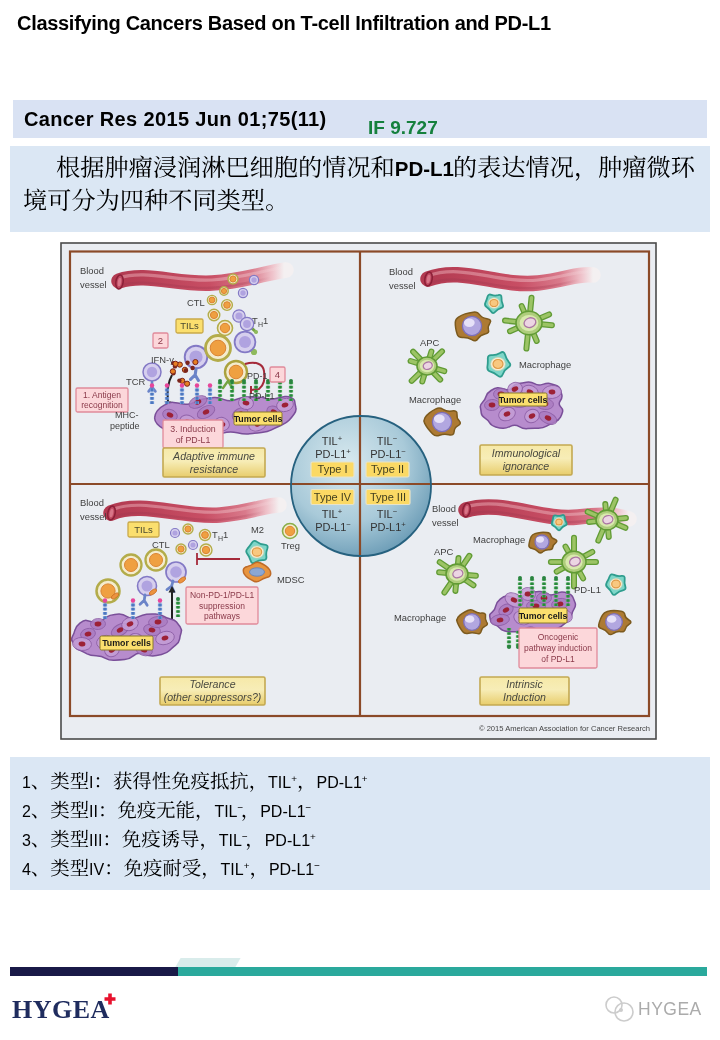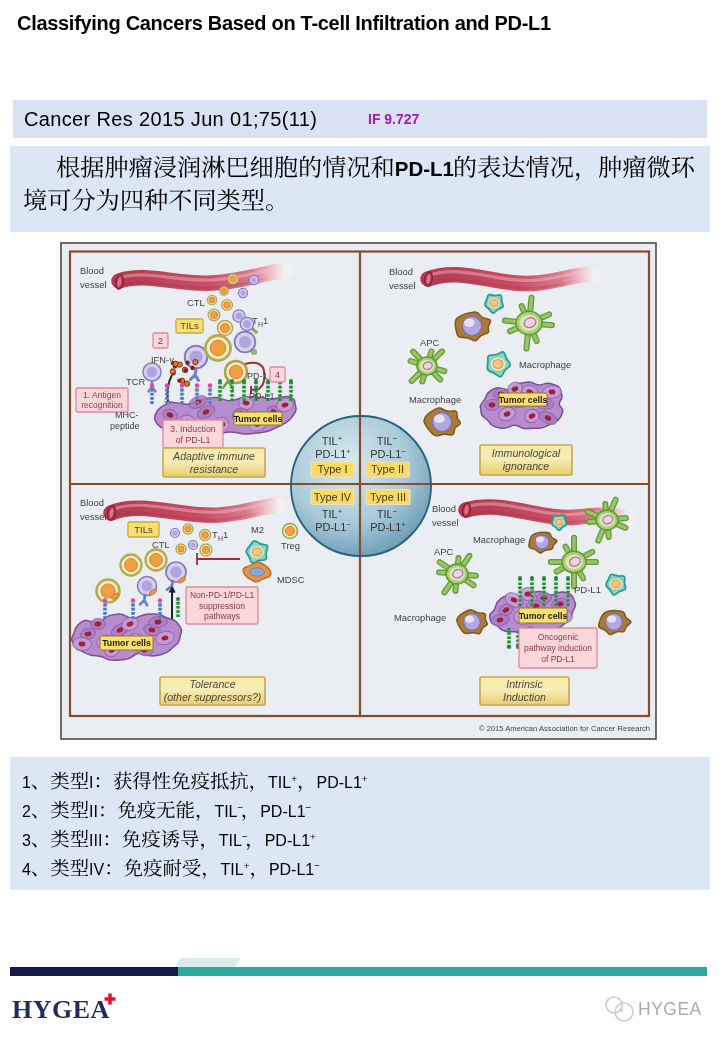--- a/index.html
+++ b/index.html
@@ -1,22 +1,22 @@
 <!DOCTYPE html>
 <html><head><meta charset="utf-8"><title>slide</title>
 <style>
 *{margin:0;padding:0;box-sizing:border-box}
 html,body{width:720px;height:1040px;background:#fff;font-family:"Liberation Sans",sans-serif;overflow:hidden}
 .abs{position:absolute}
 </style></head>
 <body>
 <div class="abs" style="left:17px;top:4px;width:690px;font-size:20px;font-weight:bold;color:#000;line-height:39px;letter-spacing:-0.3px">Classifying Cancers Based on T-cell Infiltration and PD-L1</div>
 <div class="abs" style="left:13px;top:100px;width:694px;height:38px;background:#d9e2f3">
-  <span class="abs" style="left:11px;top:0;font-size:20px;font-weight:normal;letter-spacing:0.35px;line-height:38px;color:#000">Cancer Res 2015 Jun 01;75(11)</span>
-  <span class="abs" style="left:355px;top:0;font-size:14px;font-weight:bold;line-height:38px;color:#a21caf">IF 9.727</span>
+  <span class="abs" style="left:11px;top:0;font-size:20px;font-weight:bold;letter-spacing:0.35px;line-height:38px;color:#000">Cancer Res 2015 Jun 01;75(11)</span>
+  <span class="abs" style="left:355px;top:9px;font-size:19px;font-weight:bold;line-height:38px;color:#15803d">IF 9.727</span>
 </div>
 <div class="abs" style="left:10px;top:146px;width:700px;height:86px;background:#dbe7f4">
 <svg width="700" height="86" viewBox="0 0 700 86">
 <g>
         <path fill="#000" d="M69.2 23.0 67.4 21.7C66.7 22.6 65.1 24.4 63.8 25.7C62.7 24.2 61.9 22.5 61.3 20.7H65.6V21.6H65.8C66.4 21.6 67.1 21.2 67.1 21.0V12.4C67.6 12.3 68.0 12.1 68.2 11.9L66.3 10.4L65.4 11.4H58.7L56.9 10.5V29.2C56.9 29.7 56.8 29.9 56.1 30.2L56.9 31.9C57.0 31.9 57.2 31.8 57.3 31.6C59.5 30.4 61.6 29.1 62.7 28.5L62.6 28.1L58.4 29.6V20.7H60.8C62.0 25.9 64.2 29.7 68.1 31.8C68.4 31.1 68.9 30.6 69.5 30.5L69.5 30.3C67.3 29.5 65.5 28.0 64.1 26.1C65.8 25.2 67.6 23.8 68.5 23.1C68.8 23.2 69.0 23.2 69.2 23.0ZM58.4 12.8V12.1H65.6V15.6H58.4ZM58.4 16.3H65.6V20.0H58.4ZM54.5 13.9 53.5 15.3H52.4V10.5C53.0 10.4 53.2 10.2 53.3 9.9L50.9 9.6V15.3H47.0L47.2 16.1H50.5C49.8 19.7 48.7 23.4 46.8 26.2L47.2 26.6C48.8 24.8 50.0 22.7 50.9 20.4V31.9H51.2C51.8 31.9 52.4 31.5 52.4 31.3V18.8C53.3 19.9 54.3 21.3 54.5 22.4C56.1 23.6 57.3 20.4 52.4 18.4V16.1H55.8C56.2 16.1 56.4 15.9 56.5 15.7C55.7 14.9 54.5 13.9 54.5 13.9Z M81.4 12.1H90.7V15.6H81.4ZM81.8 24.3V31.9H82.0C82.6 31.9 83.3 31.5 83.3 31.4V30.3H90.5V31.7H90.8C91.3 31.7 92.1 31.4 92.1 31.2V25.3C92.6 25.2 92.9 25.0 93.1 24.8L91.2 23.3L90.3 24.3H87.5V20.5H92.8C93.2 20.5 93.4 20.4 93.5 20.2C92.7 19.4 91.4 18.4 91.4 18.4L90.3 19.8H87.5V17.4C88.1 17.4 88.3 17.1 88.3 16.8L86.0 16.5V19.8H81.3C81.4 18.9 81.4 18.0 81.4 17.1V16.3H90.7V17.1H91.0C91.5 17.1 92.2 16.8 92.2 16.6V12.2C92.6 12.2 93.0 12.0 93.1 11.8L91.3 10.5L90.5 11.4H81.6L79.8 10.6V17.1C79.8 21.8 79.5 27.0 77.0 31.2L77.4 31.4C80.2 28.3 81.0 24.2 81.3 20.5H86.0V24.3H83.4L81.8 23.5ZM83.3 29.6V24.9H90.5V29.6ZM70.8 22.4 71.7 24.4C71.9 24.3 72.1 24.1 72.2 23.8L74.6 22.6V29.4C74.6 29.8 74.5 29.9 74.0 29.9C73.6 29.9 71.5 29.8 71.5 29.8V30.1C72.5 30.3 73.0 30.4 73.3 30.7C73.6 31.0 73.7 31.4 73.8 31.9C75.9 31.6 76.1 30.9 76.1 29.6V21.8L79.4 20.0L79.3 19.6L76.1 20.7V16.0H78.8C79.1 16.0 79.3 15.8 79.4 15.6C78.7 14.9 77.6 13.9 77.6 13.9L76.6 15.3H76.1V10.6C76.7 10.6 77.0 10.3 77.0 10.0L74.6 9.7V15.3H71.2L71.4 16.0H74.6V21.2C72.9 21.7 71.6 22.2 70.8 22.4Z M115.2 15.6V22.4H111.7V15.6ZM112.8 10.1 110.2 9.7V14.9H107.0L105.3 14.1V24.9H105.6C106.2 24.9 106.8 24.6 106.8 24.4V23.1H110.2V31.9H110.5C111.1 31.9 111.7 31.6 111.7 31.3V23.1H115.2V24.6H115.4C115.9 24.6 116.6 24.3 116.7 24.1V15.9C117.1 15.8 117.6 15.6 117.7 15.4L115.8 14.0L114.9 14.9H111.7V10.8C112.5 10.7 112.7 10.5 112.8 10.1ZM110.2 15.6V22.4H106.8V15.6ZM101.9 22.2H98.6C98.7 20.9 98.7 19.7 98.7 18.6V17.2H101.9ZM97.2 10.9V18.6C97.2 23.1 97.1 27.9 95.2 31.7L95.6 31.9C97.6 29.4 98.3 26.1 98.6 22.9H101.9V29.4C101.9 29.7 101.8 29.9 101.3 29.9C100.9 29.9 98.8 29.7 98.8 29.7V30.1C99.7 30.2 100.3 30.4 100.6 30.7C100.9 31.0 101.0 31.4 101.1 31.9C103.2 31.6 103.4 30.8 103.4 29.6V12.0C103.8 11.9 104.2 11.8 104.3 11.6L102.4 10.1L101.7 11.1H99.0L97.2 10.3ZM101.9 16.5H98.7V11.8H101.9Z M130.5 9.6 130.2 9.8C131.0 10.5 131.9 11.6 132.3 12.5C133.9 13.5 135.2 10.3 130.5 9.6ZM120.1 14.1 119.8 14.3C120.4 15.5 121.1 17.4 121.0 18.9C122.4 20.2 123.9 17.1 120.1 14.1ZM140.0 11.3 138.8 12.8H124.9L123.1 11.9V19.2L123.1 20.5C121.5 21.9 119.9 23.2 119.3 23.6L120.5 25.5C120.7 25.3 120.8 24.9 120.8 24.7C121.7 23.4 122.5 22.2 123.1 21.3C122.9 25.1 122.2 28.7 119.6 31.7L120.0 32.0C124.2 28.5 124.6 23.4 124.6 19.2V13.5H141.4C141.8 13.5 142.0 13.4 142.1 13.1C141.3 12.3 140.0 11.3 140.0 11.3ZM130.1 16.8 129.8 17.0C130.2 17.6 130.8 18.4 131.2 19.3L128.1 20.4V16.0C129.4 15.8 130.9 15.5 131.9 15.3C132.4 15.6 132.8 15.6 133.0 15.4L131.4 13.8C130.7 14.2 129.4 14.8 128.3 15.2L126.7 15.0V20.2C126.7 20.6 126.6 20.7 126.0 21.0L126.8 22.7C126.9 22.7 126.9 22.6 127.0 22.5V31.9H127.3C128.1 31.9 128.5 31.5 128.5 31.4V30.6H138.0V31.7H138.3C139.0 31.7 139.6 31.4 139.6 31.3V24.1C140.1 24.0 140.3 23.8 140.5 23.7L138.7 22.3L138.0 23.2H128.8L127.1 22.5C127.2 22.4 127.3 22.2 127.4 22.0C128.9 21.2 130.4 20.3 131.4 19.7C131.6 20.2 131.7 20.6 131.8 21.0C133.1 22.2 134.5 19.2 130.1 16.8ZM136.8 15.1H133.1L133.3 15.8H135.2C135.1 18.1 134.6 20.5 131.8 22.5L132.1 22.9C135.8 21.0 136.5 18.4 136.8 15.8H139.2C139.1 18.7 138.9 20.1 138.5 20.5C138.4 20.6 138.2 20.6 137.9 20.6C137.5 20.6 136.4 20.6 135.8 20.5V20.9C136.3 21.0 136.9 21.1 137.2 21.4C137.5 21.6 137.5 22.0 137.5 22.4C138.3 22.4 138.9 22.2 139.4 21.8C140.2 21.1 140.5 19.5 140.6 16.0C141.1 15.9 141.3 15.8 141.5 15.6L139.8 14.3L139.0 15.1ZM132.6 29.9H128.5V27.3H132.6ZM134.1 29.9V27.3H138.0V29.9ZM132.6 26.6H128.5V23.9H132.6ZM134.1 26.6V23.9H138.0V26.6Z M145.1 25.0C144.9 25.0 144.1 25.0 144.1 25.0V25.6C144.6 25.6 144.9 25.7 145.2 25.9C145.8 26.2 145.9 28.2 145.6 30.7C145.6 31.4 145.9 31.9 146.3 31.9C147.2 31.9 147.6 31.3 147.7 30.2C147.8 28.2 147.1 27.1 147.1 26.0C147.1 25.4 147.2 24.6 147.4 23.9C147.8 22.7 149.7 17.1 150.7 14.1L150.3 14.0C146.1 23.7 146.1 23.7 145.7 24.5C145.5 25.0 145.4 25.0 145.1 25.0ZM145.6 9.9 145.3 10.1C146.4 10.8 147.6 12.1 148.1 13.2C149.8 14.2 150.8 10.7 145.6 9.9ZM143.9 15.3 143.7 15.5C144.6 16.2 145.8 17.4 146.1 18.4C147.8 19.4 148.9 16.0 143.9 15.3ZM151.1 19.0C151.0 20.6 150.3 21.8 149.4 22.4C148.1 24.1 151.8 25.0 151.7 20.8H163.3L162.6 23.0L162.9 23.2C163.5 22.6 164.5 21.6 165.1 21.0C165.6 21.0 165.8 21.0 166.0 20.8L164.2 19.0L163.2 20.0H151.7L151.5 19.0ZM151.5 23.2 151.8 23.9H153.5C154.2 25.7 155.2 27.2 156.4 28.4C154.4 29.7 151.8 30.7 148.7 31.4L148.9 31.8C152.3 31.3 155.1 30.4 157.4 29.1C159.3 30.5 161.7 31.3 164.7 31.9C164.8 31.1 165.3 30.7 166.0 30.5L166.1 30.2C163.2 29.9 160.7 29.3 158.6 28.3C160.2 27.1 161.4 25.7 162.3 24.1C162.9 24.0 163.2 24.0 163.4 23.8L161.7 22.2L160.6 23.2ZM157.4 27.6C156.0 26.7 154.9 25.5 154.1 23.9H160.5C159.8 25.3 158.7 26.6 157.4 27.6ZM152.3 14.0 152.5 14.7H161.7V17.1H151.7L151.9 17.8H161.7V19.0H162.0C162.5 19.0 163.3 18.6 163.3 18.4V12.0C163.8 11.9 164.2 11.7 164.4 11.5L162.4 10.0L161.5 11.0H151.7L151.9 11.7H161.7V14.0Z M176.6 9.8 176.4 10.0C177.4 10.9 178.6 12.3 178.9 13.6C180.7 14.8 181.9 11.1 176.6 9.8ZM177.2 13.2 174.9 12.9V31.8H175.2C175.7 31.8 176.4 31.5 176.4 31.3V13.8C177.0 13.7 177.2 13.5 177.2 13.2ZM169.6 24.6C169.3 24.6 168.6 24.6 168.6 24.6V25.1C169.1 25.2 169.4 25.2 169.8 25.5C170.2 25.8 170.4 27.9 170.0 30.4C170.1 31.2 170.4 31.7 170.8 31.7C171.6 31.7 172.1 31.0 172.1 30.0C172.2 27.9 171.5 26.6 171.5 25.5C171.5 25.0 171.6 24.2 171.8 23.6C172.1 22.5 173.5 17.4 174.2 14.7L173.8 14.6C170.6 23.2 170.6 23.2 170.2 24.0C170.0 24.6 169.9 24.6 169.6 24.6ZM167.9 15.3 167.7 15.6C168.7 16.2 170.0 17.4 170.3 18.5C172.1 19.5 173.0 16.0 167.9 15.3ZM169.7 10.0 169.5 10.3C170.6 11.0 171.9 12.3 172.2 13.5C174.0 14.5 175.0 10.9 169.7 10.0ZM185.0 14.8 184.0 16.0H177.3L177.5 16.7H181.1V20.7H177.9L178.1 21.4H181.1V25.7H177.1L177.3 26.4H186.6C186.9 26.4 187.1 26.2 187.2 26.0C186.5 25.3 185.3 24.4 185.3 24.4L184.3 25.7H182.5V21.4H185.8C186.1 21.4 186.4 21.3 186.4 21.0C185.8 20.4 184.8 19.5 184.8 19.5L183.9 20.7H182.5V16.7H186.1C186.5 16.7 186.7 16.6 186.7 16.3C186.1 15.6 185.0 14.8 185.0 14.8ZM187.3 11.9H181.2L181.4 12.6H187.5V29.4C187.5 29.8 187.4 30.0 186.9 30.0C186.4 30.0 183.9 29.8 183.9 29.8V30.2C185.0 30.3 185.6 30.5 186.0 30.8C186.3 31.0 186.5 31.4 186.5 31.9C188.7 31.6 189.0 30.8 189.0 29.6V12.9C189.5 12.8 189.9 12.6 190.1 12.4L188.1 10.9Z M193.8 9.9 193.6 10.1C194.5 10.8 195.7 12.1 196.1 13.2C197.8 14.1 198.8 10.8 193.8 9.9ZM192.3 15.6 192.1 15.8C193.0 16.4 194.1 17.6 194.4 18.6C196.0 19.6 197.1 16.2 192.3 15.6ZM200.9 9.7V15.6H197.9L198.3 14.3L197.8 14.2C194.2 23.6 194.2 23.6 193.9 24.4C193.7 24.9 193.6 24.9 193.3 24.9C193.0 24.9 192.3 24.9 192.3 24.9V25.5C192.8 25.5 193.1 25.6 193.4 25.8C193.9 26.2 194.1 28.2 193.7 30.7C193.8 31.4 194.0 31.9 194.5 31.9C195.3 31.9 195.7 31.2 195.7 30.2C195.8 28.2 195.2 27.0 195.2 25.9C195.1 25.3 195.3 24.6 195.5 23.8C195.7 22.9 197.0 18.7 197.9 15.7L198.0 16.3H200.5C199.8 20.2 198.4 24.1 196.2 27.0L196.5 27.3C198.5 25.4 199.9 23.1 200.9 20.5V31.9H201.2C201.8 31.9 202.4 31.5 202.4 31.3V19.4C203.2 20.2 204.0 21.4 204.2 22.4C205.7 23.4 206.9 20.5 202.4 19.0V16.3H205.5H205.6H207.8C207.0 20.2 205.4 24.1 203.2 27.0L203.5 27.3C205.6 25.3 207.2 22.8 208.3 20.1V31.9H208.6C209.2 31.9 209.9 31.5 209.9 31.3V18.2C210.6 21.7 211.9 25.2 213.7 27.4C213.8 26.7 214.1 26.2 214.8 25.9L214.8 25.6C212.6 23.6 210.9 19.9 210.1 16.3H213.8C214.2 16.3 214.4 16.2 214.5 15.9C213.7 15.1 212.4 14.1 212.4 14.1L211.3 15.6H209.9V10.7C210.5 10.6 210.7 10.4 210.7 10.1L208.3 9.8V15.6H205.7L204.2 14.2L203.2 15.6H202.4V10.6C203.0 10.5 203.2 10.3 203.3 9.9Z M226.5 12.8V19.5H220.1V12.8ZM218.5 12.1V28.3C218.5 30.5 220.0 31.1 222.9 31.1H233.0C237.3 31.1 238.4 30.6 238.4 29.7C238.4 29.4 238.2 29.3 237.3 29.1L237.3 24.6H237.0C236.7 26.0 236.2 28.1 235.9 28.7C235.5 29.5 234.8 29.6 232.9 29.6H222.8C221.1 29.6 220.1 29.4 220.1 28.4V20.2H234.4V22.1H234.7C235.2 22.1 236.0 21.7 236.0 21.5V13.1C236.5 13.0 236.9 12.8 237.1 12.6L235.1 11.1L234.2 12.1H220.4L218.5 11.3ZM228.0 12.8H234.4V19.5H228.0Z M241.0 28.7 242.1 30.8C242.3 30.7 242.5 30.5 242.6 30.1C245.5 28.7 247.8 27.5 249.4 26.6L249.2 26.2C245.9 27.3 242.5 28.3 241.0 28.7ZM247.4 11.2 245.1 10.1C244.5 11.9 242.7 15.4 241.3 16.8C241.2 16.9 240.7 17.0 240.7 17.0L241.6 19.1C241.7 19.1 241.9 19.0 242.0 18.8C243.3 18.5 244.5 18.1 245.6 17.8C244.3 19.7 242.7 21.7 241.4 22.9C241.2 23.1 240.7 23.2 240.7 23.2L241.6 25.3C241.8 25.3 241.9 25.1 242.1 24.9C244.9 24.0 247.6 23.0 249.0 22.5L249.0 22.2C246.5 22.5 244.0 22.9 242.4 23.2C244.8 21.0 247.4 17.9 248.8 15.8C249.3 15.9 249.6 15.7 249.7 15.5L247.5 14.2C247.2 15.0 246.7 16.0 246.0 17.0L242.1 17.2C243.7 15.6 245.5 13.2 246.5 11.5C247.0 11.6 247.3 11.4 247.4 11.2ZM255.1 12.6V20.0H251.5V12.6ZM256.5 12.6H260.1V20.0H256.5ZM251.5 28.8V20.7H255.1V28.8ZM250.1 11.1V31.8H250.3C251.0 31.8 251.5 31.4 251.5 31.3V29.5H260.1V31.5H260.3C261.0 31.5 261.6 31.1 261.6 30.9V12.7C262.2 12.7 262.5 12.5 262.7 12.3L260.8 10.8L260.0 11.9H251.8ZM260.1 28.8H256.5V20.7H260.1Z M276.5 9.7C275.7 13.2 274.2 16.4 272.7 18.5L273.0 18.8C273.7 18.2 274.3 17.5 274.9 16.7V29.3C274.9 30.8 275.5 31.2 277.8 31.2H281.3C286.3 31.2 287.2 30.9 287.2 30.2C287.2 29.9 287.1 29.7 286.4 29.5L286.4 25.9H286.0C285.7 27.6 285.4 28.9 285.2 29.3C285.1 29.6 285.0 29.7 284.6 29.7C284.1 29.8 283.0 29.8 281.4 29.8H278.0C276.6 29.8 276.4 29.6 276.4 29.0V22.6H280.5V23.9H280.7C281.2 23.9 281.9 23.5 281.9 23.3V17.4C282.2 17.3 282.5 17.2 282.6 17.1L281.1 15.9L280.3 16.6H276.7L275.4 16.0C275.9 15.3 276.3 14.6 276.7 13.8H284.8C284.7 20.8 284.4 23.8 283.7 24.5C283.6 24.7 283.4 24.7 283.0 24.7C282.6 24.7 281.6 24.7 281.0 24.6L281.0 25.0C281.6 25.1 282.1 25.3 282.4 25.5C282.6 25.8 282.7 26.2 282.7 26.6C283.5 26.6 284.3 26.4 284.9 25.8C285.7 24.7 286.1 21.7 286.3 14.0C286.8 13.9 287.1 13.8 287.2 13.6L285.4 12.1L284.6 13.1H277.1C277.4 12.4 277.7 11.7 277.9 11.0C278.5 11.0 278.8 10.8 278.9 10.5ZM280.5 17.3V21.9H276.4V17.3ZM267.9 11.8H271.0V16.5H267.9ZM266.4 11.1V17.8C266.4 22.4 266.3 27.5 264.6 31.7L265.0 31.9C266.8 29.3 267.5 26.1 267.7 23.0H271.0V29.4C271.0 29.8 270.9 29.9 270.5 29.9C270.0 29.9 267.9 29.7 267.9 29.7V30.1C268.8 30.3 269.4 30.4 269.7 30.7C270.0 31.0 270.1 31.4 270.2 31.9C272.2 31.7 272.5 30.8 272.5 29.6V12.0C272.9 11.9 273.3 11.8 273.4 11.6L271.5 10.1L270.8 11.1H268.2L266.4 10.3ZM267.9 17.3H271.0V22.3H267.8C267.9 20.7 267.9 19.1 267.9 17.8Z M301.2 19.0 300.9 19.2C302.1 20.4 303.6 22.5 303.9 24.2C305.6 25.5 307.0 21.6 301.2 19.0ZM296.1 10.3 293.5 9.7C293.3 11.0 292.9 12.8 292.6 14.0H291.8L290.2 13.2V31.1H290.4C291.1 31.1 291.7 30.8 291.7 30.6V28.6H296.7V30.4H297.0C297.5 30.4 298.2 30.0 298.3 29.9V15.0C298.7 14.9 299.2 14.7 299.3 14.5L297.4 13.0L296.5 14.0H293.4C294.0 13.0 294.7 11.8 295.2 10.8C295.6 10.8 296.0 10.7 296.1 10.3ZM296.7 14.7V20.8H291.7V14.7ZM291.7 21.5H296.7V27.9H291.7ZM305.1 10.5 302.6 9.7C301.8 13.5 300.3 17.2 298.7 19.6L299.1 19.8C300.4 18.5 301.6 16.7 302.6 14.7H308.5C308.3 23.0 308.0 28.5 307.1 29.4C306.8 29.7 306.6 29.7 306.1 29.7C305.6 29.7 303.8 29.6 302.7 29.4L302.7 29.9C303.7 30.0 304.7 30.3 305.1 30.6C305.4 30.9 305.6 31.3 305.6 31.8C306.7 31.8 307.7 31.5 308.4 30.7C309.5 29.3 309.9 23.9 310.1 14.9C310.7 14.9 310.9 14.8 311.1 14.5L309.2 12.9L308.2 14.0H302.9C303.4 13.0 303.8 12.0 304.2 11.0C304.7 11.0 305.0 10.7 305.1 10.5Z M316.7 9.7V31.9H317.0C317.5 31.9 318.2 31.5 318.2 31.3V10.6C318.8 10.5 319.0 10.3 319.0 10.0ZM314.7 14.1C314.7 15.8 314.1 17.8 313.4 18.6C313.0 19.0 312.8 19.5 313.1 19.9C313.5 20.4 314.3 20.1 314.7 19.5C315.3 18.6 315.8 16.6 315.2 14.1ZM318.9 13.3 318.6 13.4C319.1 14.3 319.7 15.8 319.7 17.0C321.0 18.2 322.5 15.5 318.9 13.3ZM331.6 21.0V23.2H323.9V21.0ZM322.4 20.3V31.8H322.7C323.3 31.8 323.9 31.5 323.9 31.3V26.8H331.6V29.4C331.6 29.8 331.5 29.9 331.1 29.9C330.6 29.9 328.8 29.8 328.8 29.8V30.1C329.6 30.3 330.1 30.4 330.4 30.7C330.7 30.9 330.8 31.4 330.9 31.8C332.9 31.6 333.1 30.9 333.1 29.6V21.3C333.6 21.2 334.0 21.0 334.1 20.8L332.1 19.3L331.3 20.3H324.1L322.4 19.5ZM323.9 23.9H331.6V26.1H323.9ZM326.8 9.8V12.2H320.8L321.0 12.9H326.8V14.9H321.8L322.0 15.6H326.8V17.8H320.1L320.3 18.5H335.1C335.4 18.5 335.6 18.4 335.7 18.1C334.9 17.4 333.7 16.4 333.7 16.4L332.6 17.8H328.3V15.6H333.9C334.2 15.6 334.4 15.5 334.5 15.2C333.8 14.6 332.6 13.6 332.6 13.6L331.6 14.9H328.3V12.9H334.6C335.0 12.9 335.2 12.8 335.3 12.6C334.5 11.8 333.3 10.9 333.3 10.9L332.2 12.2H328.3V10.7C328.9 10.6 329.1 10.3 329.1 10.0Z M338.7 23.8C338.4 23.8 337.5 23.8 337.5 23.8V24.3C338.0 24.3 338.4 24.4 338.7 24.6C339.3 25.0 339.4 26.7 339.1 29.2C339.2 29.9 339.4 30.4 339.8 30.4C340.6 30.4 341.1 29.8 341.1 28.7C341.2 26.8 340.6 25.8 340.6 24.7C340.5 24.2 340.7 23.4 341.0 22.7C341.4 21.6 343.8 16.1 345.0 13.2L344.6 13.1C339.8 22.4 339.8 22.4 339.3 23.3C339.0 23.7 338.9 23.8 338.7 23.8ZM338.3 10.8 338.0 11.0C339.2 11.9 340.5 13.5 340.9 14.8C342.7 16.0 343.9 12.3 338.3 10.8ZM345.7 11.6V21.5H345.9C346.7 21.5 347.2 21.1 347.2 21.0V19.7H348.9C348.6 25.3 347.3 28.8 342.0 31.5L342.2 31.9C348.4 29.6 350.1 26.0 350.5 19.7H352.6V29.7C352.6 30.8 352.9 31.2 354.5 31.2H356.3C359.1 31.2 359.8 30.9 359.8 30.2C359.8 29.9 359.7 29.7 359.2 29.5L359.1 25.6H358.8C358.5 27.2 358.2 29.0 358.1 29.4C358.0 29.6 357.9 29.7 357.7 29.7C357.5 29.7 357.0 29.7 356.3 29.7H354.9C354.2 29.7 354.1 29.6 354.1 29.3V19.7H356.3V21.2H356.6C357.3 21.2 357.9 20.9 357.9 20.8V12.4C358.4 12.3 358.6 12.2 358.8 12.0L357.0 10.6L356.2 11.6H347.5L345.7 10.8ZM347.2 19.0V12.3H356.3V19.0Z M371.1 16.0 370.0 17.4H368.1V12.4C369.3 12.1 370.4 11.8 371.3 11.5C371.9 11.7 372.3 11.7 372.6 11.5L370.6 9.8C368.6 10.9 364.6 12.4 361.4 13.1L361.6 13.5C363.2 13.4 364.9 13.1 366.5 12.7V17.4H361.6L361.8 18.1H365.8C365.0 21.6 363.5 25.0 361.4 27.6L361.8 27.9C363.8 26.0 365.4 23.8 366.5 21.2V31.9H366.7C367.5 31.9 368.1 31.5 368.1 31.4V20.2C369.2 21.2 370.5 22.8 370.9 23.9C372.5 25.0 373.6 21.9 368.1 19.6V18.1H372.5C372.8 18.1 373.0 18.0 373.1 17.8C372.3 17.0 371.1 16.0 371.1 16.0ZM380.6 14.2V27.1H375.1V14.2ZM375.1 30.1V27.8H380.6V30.2H380.8C381.4 30.2 382.1 29.9 382.2 29.8V14.6C382.7 14.5 383.1 14.3 383.3 14.1L381.2 12.5L380.3 13.5H375.2L373.6 12.7V30.7H373.9C374.5 30.7 375.1 30.3 375.1 30.1Z M456.1 19.0 455.8 19.2C457.0 20.4 458.5 22.5 458.8 24.2C460.5 25.5 461.9 21.6 456.1 19.0ZM451.0 10.3 448.4 9.7C448.2 11.0 447.8 12.8 447.5 14.0H446.7L445.1 13.2V31.1H445.4C446.0 31.1 446.6 30.8 446.6 30.6V28.6H451.6V30.4H451.9C452.4 30.4 453.1 30.0 453.2 29.9V15.0C453.7 14.9 454.1 14.7 454.2 14.5L452.3 13.0L451.4 14.0H448.3C448.9 13.0 449.6 11.8 450.1 10.8C450.6 10.8 450.9 10.7 451.0 10.3ZM451.6 14.7V20.8H446.6V14.7ZM446.6 21.5H451.6V27.9H446.6ZM460.0 10.5 457.5 9.7C456.7 13.5 455.2 17.2 453.6 19.6L454.0 19.8C455.3 18.5 456.5 16.7 457.5 14.7H463.4C463.2 23.0 462.9 28.5 462.0 29.4C461.7 29.7 461.5 29.7 461.0 29.7C460.5 29.7 458.7 29.6 457.6 29.4L457.6 29.9C458.6 30.0 459.6 30.3 460.0 30.6C460.4 30.9 460.5 31.3 460.5 31.8C461.6 31.8 462.6 31.5 463.3 30.7C464.4 29.3 464.8 23.9 465.0 14.9C465.6 14.9 465.8 14.8 466.0 14.5L464.1 12.9L463.1 14.0H457.8C458.3 13.0 458.7 12.0 459.1 11.0C459.6 11.0 459.9 10.7 460.0 10.5Z M480.9 9.9 478.4 9.6V12.6H469.8L470.0 13.3H478.4V15.9H470.9L471.1 16.6H478.4V19.4H468.5L468.7 20.1H477.1C475.0 22.7 471.7 25.2 468.0 26.8L468.2 27.2C470.4 26.5 472.5 25.6 474.3 24.5V29.4C474.3 29.7 474.2 29.9 473.4 30.5L474.6 32.2C474.8 32.1 474.9 31.9 475.0 31.7C477.9 30.3 480.6 28.8 482.1 28.0L482.0 27.7C479.7 28.5 477.6 29.2 475.9 29.7V23.4C477.3 22.4 478.5 21.3 479.4 20.1H479.7C481.1 26.0 484.5 29.6 489.0 31.3C489.1 30.5 489.7 30.0 490.5 29.7L490.5 29.4C487.8 28.7 485.3 27.5 483.4 25.5C485.3 24.7 487.3 23.4 488.5 22.4C489.0 22.6 489.2 22.5 489.4 22.3L487.2 20.9C486.3 22.1 484.6 23.9 483.0 25.1C481.8 23.8 480.9 22.1 480.3 20.1H489.4C489.8 20.1 490.0 20.0 490.1 19.7C489.3 19.0 488.0 17.9 488.0 17.9L486.8 19.4H480.0V16.6H487.5C487.8 16.6 488.0 16.5 488.1 16.3C487.4 15.5 486.2 14.6 486.2 14.6L485.1 15.9H480.0V13.3H488.6C489.0 13.3 489.2 13.2 489.3 12.9C488.5 12.1 487.2 11.1 487.2 11.1L486.1 12.6H480.0V10.5C480.6 10.4 480.9 10.2 480.9 9.9Z M493.8 10.1 493.5 10.3C494.5 11.6 496.0 13.7 496.5 15.3C498.2 16.5 499.5 12.9 493.8 10.1ZM508.1 10.0 505.5 9.8C505.5 12.1 505.5 14.1 505.4 15.9H499.0L499.2 16.6H505.3C504.9 21.6 503.6 24.7 498.9 27.3L499.2 27.7C503.7 25.8 505.7 23.4 506.5 20.0C508.7 22.1 511.6 25.2 512.7 27.3C514.8 28.5 515.5 24.3 506.6 19.4C506.8 18.5 506.9 17.6 507.0 16.6H514.1C514.4 16.6 514.6 16.5 514.7 16.2C513.9 15.5 512.6 14.5 512.6 14.5L511.5 15.9H507.1C507.2 14.3 507.2 12.6 507.3 10.7C507.8 10.6 508.1 10.4 508.1 10.0ZM496.0 26.9C495.0 27.6 493.4 29.0 492.3 29.8L493.7 31.6C493.8 31.4 493.9 31.2 493.8 31.0C494.6 29.9 496.0 28.2 496.6 27.5C496.8 27.1 497.0 27.1 497.4 27.5C499.6 30.2 501.9 31.1 506.4 31.1C509.0 31.1 511.2 31.1 513.4 31.1C513.5 30.4 513.9 29.9 514.6 29.8V29.4C511.9 29.6 509.6 29.6 506.9 29.6C502.5 29.6 499.9 29.1 497.7 26.8C497.6 26.7 497.6 26.7 497.5 26.7V18.9C498.2 18.8 498.5 18.7 498.7 18.5L496.6 16.7L495.7 18.0H492.4L492.6 18.7H496.0Z M520.0 9.7V31.9H520.3C520.9 31.9 521.5 31.5 521.5 31.3V10.6C522.1 10.5 522.3 10.3 522.4 10.0ZM518.0 14.1C518.0 15.8 517.4 17.8 516.7 18.6C516.3 19.0 516.1 19.5 516.4 19.9C516.8 20.4 517.6 20.1 518.0 19.5C518.6 18.6 519.1 16.6 518.5 14.1ZM522.2 13.3 521.9 13.4C522.4 14.3 523.0 15.8 523.0 17.0C524.3 18.2 525.8 15.5 522.2 13.3ZM534.9 21.0V23.2H527.2V21.0ZM525.7 20.3V31.8H526.0C526.6 31.8 527.2 31.5 527.2 31.3V26.8H534.9V29.4C534.9 29.8 534.8 29.9 534.4 29.9C533.9 29.9 532.1 29.8 532.1 29.8V30.1C533.0 30.3 533.4 30.4 533.7 30.7C534.0 30.9 534.1 31.4 534.2 31.8C536.2 31.6 536.4 30.9 536.4 29.6V21.3C536.9 21.2 537.3 21.0 537.5 20.8L535.4 19.3L534.6 20.3H527.4L525.7 19.5ZM527.2 23.9H534.9V26.1H527.2ZM530.1 9.8V12.2H524.1L524.3 12.9H530.1V14.9H525.1L525.3 15.6H530.1V17.8H523.4L523.6 18.5H538.4C538.7 18.5 538.9 18.4 539.0 18.1C538.2 17.4 537.0 16.4 537.0 16.4L535.9 17.8H531.6V15.6H537.2C537.5 15.6 537.7 15.5 537.8 15.2C537.1 14.6 535.9 13.6 535.9 13.6L534.9 14.9H531.6V12.9H537.9C538.3 12.9 538.5 12.8 538.6 12.6C537.8 11.8 536.6 10.9 536.6 10.9L535.5 12.2H531.6V10.7C532.2 10.6 532.4 10.3 532.4 10.0Z M542.0 23.8C541.7 23.8 540.8 23.8 540.8 23.8V24.3C541.4 24.3 541.7 24.4 542.1 24.6C542.6 25.0 542.7 26.7 542.4 29.2C542.5 29.9 542.7 30.4 543.1 30.4C543.9 30.4 544.4 29.8 544.4 28.7C544.5 26.8 543.9 25.8 543.9 24.7C543.8 24.2 544.0 23.4 544.3 22.7C544.7 21.6 547.1 16.1 548.3 13.2L547.9 13.1C543.1 22.4 543.1 22.4 542.6 23.3C542.3 23.7 542.2 23.8 542.0 23.8ZM541.6 10.8 541.3 11.0C542.5 11.9 543.8 13.5 544.2 14.8C546.0 16.0 547.2 12.3 541.6 10.8ZM549.0 11.6V21.5H549.2C550.0 21.5 550.5 21.1 550.5 21.0V19.7H552.2C551.9 25.3 550.6 28.8 545.3 31.5L545.5 31.9C551.7 29.6 553.4 26.0 553.8 19.7H555.9V29.7C555.9 30.8 556.2 31.2 557.8 31.2H559.6C562.4 31.2 563.1 30.9 563.1 30.2C563.1 29.9 563.0 29.7 562.5 29.5L562.4 25.6H562.1C561.8 27.2 561.5 29.0 561.4 29.4C561.3 29.6 561.2 29.7 561.0 29.7C560.8 29.7 560.3 29.7 559.6 29.7H558.2C557.5 29.7 557.4 29.6 557.4 29.3V19.7H559.6V21.2H559.9C560.6 21.2 561.2 20.9 561.2 20.8V12.4C561.7 12.3 561.9 12.2 562.1 12.0L560.3 10.6L559.6 11.6H550.8L549.0 10.8ZM550.5 19.0V12.3H559.6V19.0Z M568.3 30.6C567.3 30.3 566.1 29.9 566.1 28.6C566.1 27.8 566.7 27.1 567.7 27.1C568.8 27.1 569.4 28.1 569.4 29.4C569.4 31.2 568.6 33.5 566.1 34.7L565.7 34.1C567.6 33.1 568.2 31.7 568.3 30.6Z M608.9 15.6V22.4H605.4V15.6ZM606.5 10.1 603.9 9.7V14.9H600.7L599.0 14.1V24.9H599.3C599.9 24.9 600.5 24.6 600.5 24.4V23.1H603.9V31.9H604.2C604.8 31.9 605.4 31.6 605.4 31.3V23.1H608.9V24.6H609.1C609.6 24.6 610.3 24.3 610.4 24.1V15.9C610.9 15.8 611.3 15.6 611.4 15.4L609.5 14.0L608.6 14.9H605.4V10.8C606.2 10.7 606.4 10.5 606.5 10.1ZM603.9 15.6V22.4H600.5V15.6ZM595.6 22.2H592.3C592.4 20.9 592.4 19.7 592.4 18.6V17.2H595.6ZM590.9 10.9V18.6C590.9 23.1 590.8 27.9 588.9 31.7L589.3 31.9C591.3 29.4 592.1 26.1 592.3 22.9H595.6V29.4C595.6 29.7 595.5 29.9 595.1 29.9C594.6 29.9 592.5 29.7 592.5 29.7V30.1C593.4 30.2 594.0 30.4 594.3 30.7C594.6 31.0 594.7 31.4 594.8 31.9C596.9 31.6 597.1 30.8 597.1 29.6V12.0C597.5 11.9 597.9 11.8 598.1 11.6L596.1 10.1L595.4 11.1H592.7L590.9 10.3ZM595.6 16.5H592.4V11.8H595.6Z M624.2 9.6 623.9 9.8C624.7 10.5 625.6 11.6 626.0 12.5C627.6 13.5 628.9 10.3 624.2 9.6ZM613.8 14.1 613.5 14.3C614.1 15.5 614.8 17.4 614.8 18.9C616.1 20.2 617.7 17.1 613.8 14.1ZM633.7 11.3 632.5 12.8H618.6L616.8 11.9V19.2L616.8 20.5C615.2 21.9 613.6 23.2 613.0 23.6L614.2 25.5C614.4 25.3 614.5 24.9 614.5 24.7C615.4 23.4 616.2 22.2 616.8 21.3C616.6 25.1 615.9 28.7 613.3 31.7L613.7 32.0C617.9 28.5 618.3 23.4 618.3 19.2V13.5H635.1C635.5 13.5 635.7 13.4 635.8 13.1C635.0 12.3 633.7 11.3 633.7 11.3ZM623.8 16.8 623.5 17.0C623.9 17.6 624.5 18.4 624.9 19.3L621.8 20.4V16.0C623.1 15.8 624.6 15.5 625.6 15.3C626.1 15.6 626.5 15.6 626.7 15.4L625.1 13.8C624.4 14.2 623.1 14.8 622.0 15.2L620.4 15.0V20.2C620.4 20.6 620.3 20.7 619.7 21.0L620.5 22.7C620.6 22.7 620.7 22.6 620.8 22.5V31.9H621.0C621.8 31.9 622.3 31.5 622.3 31.4V30.6H631.7V31.7H632.0C632.7 31.7 633.3 31.4 633.3 31.3V24.1C633.8 24.0 634.0 23.8 634.2 23.7L632.4 22.3L631.7 23.2H622.5L620.8 22.5C620.9 22.4 621.0 22.2 621.1 22.0C622.6 21.2 624.1 20.3 625.1 19.7C625.3 20.2 625.4 20.6 625.5 21.0C626.8 22.2 628.2 19.2 623.8 16.8ZM630.5 15.1H626.8L627.0 15.8H628.9C628.8 18.1 628.3 20.5 625.5 22.5L625.8 22.9C629.5 21.0 630.2 18.4 630.5 15.8H632.9C632.8 18.7 632.6 20.1 632.2 20.5C632.1 20.6 631.9 20.6 631.6 20.6C631.2 20.6 630.1 20.6 629.5 20.5V20.9C630.0 21.0 630.7 21.1 630.9 21.4C631.2 21.6 631.2 22.0 631.2 22.4C632.0 22.4 632.6 22.2 633.1 21.8C633.9 21.1 634.2 19.5 634.3 16.0C634.8 15.9 635.1 15.8 635.2 15.6L633.5 14.3L632.7 15.1ZM626.3 29.9H622.3V27.3H626.3ZM627.8 29.9V27.3H631.7V29.9ZM626.3 26.6H622.3V23.9H626.3ZM627.8 26.6V23.9H631.7V26.6Z M643.9 10.9 641.7 9.8C640.9 11.6 639.1 14.3 637.5 16.1L637.8 16.4C639.8 14.9 641.9 12.7 643.0 11.2C643.5 11.3 643.7 11.2 643.9 10.9ZM650.2 18.3 649.4 19.4H643.1L643.3 20.1H651.1C651.5 20.1 651.7 19.9 651.7 19.7C651.1 19.1 650.2 18.3 650.2 18.3ZM644.5 21.9V24.4C644.5 26.6 644.3 29.1 642.4 31.1L642.7 31.4C645.6 29.5 645.9 26.5 645.9 24.4V22.9H648.7V27.5C648.7 27.8 648.6 27.9 648.0 28.3L648.8 29.9C649.0 29.8 649.3 29.6 649.4 29.3C650.7 28.1 652.0 26.7 652.5 26.1L652.3 25.8L650.1 27.2V23.1C650.5 23.0 650.8 22.8 650.9 22.7L649.4 21.4L648.7 22.2H646.2L644.5 21.4ZM652.5 12.1 650.3 11.9V16.6H648.4V10.6C648.9 10.5 649.1 10.3 649.2 10.0L647.1 9.8V16.6H645.2V12.6C645.9 12.5 646.1 12.3 646.2 12.0L643.9 11.8V15.7L641.8 14.7C640.9 17.1 639.1 20.5 637.3 22.9L637.5 23.2C638.6 22.3 639.6 21.1 640.4 20.0V31.9H640.7C641.3 31.9 641.9 31.5 641.9 31.4V19.8C642.3 19.7 642.6 19.6 642.6 19.4L641.3 18.9C642.0 17.9 642.6 16.9 643.1 16.1C643.5 16.2 643.7 16.1 643.9 16.0V16.6C643.6 16.7 643.4 16.9 643.3 17.1L644.8 17.9L645.3 17.4H650.3V18.1H650.5C651.1 18.1 651.6 17.8 651.6 17.6V12.8C652.2 12.7 652.4 12.5 652.5 12.1ZM656.4 10.2 654.1 9.7C653.6 14.1 652.6 18.7 651.3 21.8L651.7 22.0C652.2 21.2 652.7 20.2 653.2 19.2C653.4 21.6 653.8 23.9 654.5 26.0C653.3 28.1 651.5 30.0 648.9 31.6L649.2 31.9C651.8 30.6 653.6 29.1 654.9 27.3C655.7 29.2 656.8 30.8 658.3 32.0C658.5 31.3 659.0 30.9 659.7 30.8L659.8 30.6C658.0 29.5 656.7 28.0 655.7 26.1C657.3 23.3 657.9 20.0 658.1 15.7H659.2C659.6 15.7 659.8 15.6 659.9 15.4C659.1 14.6 657.9 13.7 657.9 13.7L656.9 15.0H654.6C654.9 13.6 655.3 12.2 655.5 10.7C656.1 10.7 656.3 10.5 656.4 10.2ZM655.1 24.7C654.3 22.7 653.9 20.5 653.6 18.1C653.8 17.4 654.1 16.6 654.3 15.7H656.7C656.5 19.2 656.2 22.1 655.1 24.7Z M678.1 18.6 677.8 18.8C679.6 20.6 681.8 23.5 682.3 25.8C684.3 27.3 685.5 22.6 678.1 18.6ZM681.7 10.3 680.6 11.8H670.7L670.9 12.5H676.0C674.6 17.8 671.9 23.6 668.4 27.6L668.7 27.8C671.4 25.4 673.6 22.4 675.3 19.2V31.9H675.5C676.5 31.9 676.8 31.5 676.9 31.4V17.9C677.5 17.8 677.8 17.6 677.8 17.4L676.3 17.0C676.9 15.6 677.5 14.0 677.9 12.5H683.2C683.5 12.5 683.8 12.4 683.8 12.1C683.0 11.3 681.7 10.3 681.7 10.3ZM668.5 10.8 667.5 12.1H661.8L662.0 12.9H665.1V18.7H662.2L662.4 19.4H665.1V25.7C663.6 26.4 662.4 26.9 661.7 27.1L662.9 28.9C663.1 28.8 663.3 28.6 663.3 28.3C666.4 26.5 668.7 24.9 670.3 23.9L670.1 23.5L666.7 25.0V19.4H669.8C670.1 19.4 670.3 19.3 670.4 19.0C669.7 18.3 668.6 17.3 668.6 17.3L667.6 18.7H666.7V12.9H669.9C670.2 12.9 670.4 12.7 670.5 12.5C669.8 11.8 668.5 10.8 668.5 10.8Z"></path>
         <text x="384.8" y="30.0" font-size="20.5px" font-family="Liberation Sans, sans-serif" font-weight="700" fill="#000" xml:space="preserve">PD-L1</text>
         <path fill="#000" d="M24.1 46.5 23.8 46.6C24.5 47.3 25.3 48.5 25.5 49.5C27.0 50.6 28.4 47.6 24.1 46.5ZM33.7 44.1 32.6 45.4H28.9C29.7 44.9 29.7 43.3 26.9 42.5L26.6 42.6C27.2 43.3 27.8 44.4 27.9 45.2L28.1 45.4H21.8L22.0 46.1H35.0C35.3 46.1 35.6 46.0 35.6 45.7C34.9 45.0 33.7 44.1 33.7 44.1ZM24.0 58.5V58.0H25.6C25.4 60.3 24.5 62.5 19.0 64.5L19.3 64.9C25.8 63.1 27.0 60.6 27.4 58.0H29.2V62.7C29.2 63.8 29.5 64.1 31.0 64.1H32.8C35.6 64.1 36.1 63.8 36.1 63.2C36.1 62.9 36.0 62.8 35.6 62.6L35.5 60.0H35.2C35.0 61.1 34.8 62.2 34.6 62.5C34.5 62.7 34.4 62.8 34.2 62.8C34.0 62.8 33.5 62.8 32.8 62.8H31.4C30.8 62.8 30.7 62.7 30.7 62.4V58.0H32.4V58.8H32.6C33.1 58.8 33.9 58.5 33.9 58.4V53.1C34.3 53.0 34.7 52.8 34.8 52.6L33.0 51.2L32.2 52.1H24.2L22.5 51.4V59.0H22.7C23.4 59.0 24.0 58.7 24.0 58.5ZM32.4 52.9V54.7H24.0V52.9ZM24.0 55.4H32.4V57.3H24.0ZM34.3 48.6 33.3 49.9H30.3C31.1 49.1 31.9 48.2 32.4 47.6C32.9 47.6 33.3 47.5 33.4 47.2L31.1 46.3C30.7 47.3 30.1 48.8 29.5 49.9H21.0L21.2 50.6H35.6C35.9 50.6 36.2 50.5 36.2 50.2C35.5 49.5 34.3 48.6 34.3 48.6ZM20.3 47.3 19.3 48.6H18.4V43.7C19.1 43.7 19.3 43.4 19.3 43.1L16.9 42.8V48.6H14.0L14.2 49.4H16.9V58.2C15.7 58.7 14.6 59.2 14.0 59.4L15.3 61.3C15.5 61.2 15.7 60.9 15.7 60.7C18.5 58.9 20.6 57.4 22.1 56.3L22.0 56.0L18.4 57.6V49.4H21.4C21.7 49.4 22.0 49.2 22.0 49.0C21.4 48.3 20.3 47.3 20.3 47.3Z M38.2 44.6 38.4 45.3H55.0V62.3C55.0 62.7 54.8 62.9 54.3 62.9C53.6 62.9 50.3 62.7 50.3 62.7V63.0C51.7 63.2 52.5 63.4 53.0 63.7C53.4 63.9 53.6 64.4 53.7 64.9C56.2 64.6 56.6 63.7 56.6 62.4V45.3H59.8C60.1 45.3 60.4 45.2 60.4 44.9C59.5 44.1 58.1 43.0 58.1 43.0L56.9 44.6ZM48.5 50.2V56.6H42.6V50.2ZM41.0 49.5V60.1H41.3C41.9 60.1 42.6 59.8 42.6 59.6V57.3H48.5V59.2H48.7C49.2 59.2 50.0 58.8 50.1 58.7V50.5C50.5 50.4 50.9 50.2 51.1 50.0L49.1 48.5L48.3 49.5H42.7L41.0 48.7Z M72.4 43.7 69.9 42.7C68.7 46.5 65.9 51.0 62.2 53.8L62.4 54.1C66.8 51.7 69.8 47.5 71.4 44.0C72.0 44.1 72.2 43.9 72.4 43.7ZM77.8 43.1 76.1 42.6 75.9 42.7C77.1 48.1 79.4 51.6 83.4 53.9C83.7 53.3 84.3 52.8 84.9 52.7L85.0 52.4C81.1 50.9 78.3 47.6 77.0 44.2C77.3 43.8 77.6 43.4 77.8 43.1ZM72.9 52.4H65.7L65.9 53.2H71.1C70.8 56.6 69.9 61.0 63.4 64.5L63.7 64.9C71.1 61.6 72.4 57.1 72.8 53.2H78.5C78.2 58.2 77.8 61.9 77.0 62.6C76.7 62.8 76.5 62.9 76.1 62.9C75.5 62.9 73.5 62.7 72.4 62.6L72.4 63.0C73.4 63.1 74.5 63.4 74.9 63.7C75.3 63.9 75.4 64.4 75.4 64.8C76.5 64.8 77.5 64.6 78.1 63.9C79.2 62.9 79.8 58.9 80.1 53.3C80.6 53.3 80.9 53.2 81.1 53.0L79.2 51.5L78.2 52.4Z M98.9 52.9 98.6 53.1C99.7 54.4 101.0 56.6 101.1 58.3C102.9 59.8 104.5 55.8 98.9 52.9ZM90.0 43.6 89.8 43.8C90.9 44.9 92.3 46.7 92.5 48.2C94.3 49.5 95.6 45.7 90.0 43.6ZM98.7 43.7C99.3 43.6 99.5 43.3 99.6 43.0L96.9 42.7C96.9 44.9 96.9 47.2 96.7 49.4H87.2L87.4 50.1H96.6C95.9 55.2 93.7 60.2 86.6 64.3L87.0 64.8C95.2 60.7 97.5 55.4 98.3 50.1H105.9C105.6 56.0 105.0 61.6 104.0 62.5C103.7 62.8 103.5 62.8 102.9 62.8C102.3 62.8 99.9 62.6 98.5 62.4L98.5 62.9C99.7 63.0 101.2 63.3 101.6 63.7C102.1 63.9 102.2 64.3 102.2 64.8C103.5 64.8 104.5 64.5 105.3 63.7C106.6 62.3 107.2 56.8 107.5 50.3C108.0 50.2 108.3 50.1 108.5 49.9L106.6 48.3L105.6 49.4H98.4C98.6 47.4 98.7 45.5 98.7 43.7Z M113.8 64.2V61.6H129.9V64.3H130.2C130.7 64.3 131.5 63.9 131.5 63.8V45.9C132.0 45.8 132.4 45.6 132.5 45.5L130.6 43.9L129.7 44.9H114.0L112.3 44.1V64.8H112.6C113.3 64.8 113.8 64.4 113.8 64.2ZM123.6 45.6V55.3C123.6 56.4 123.9 56.8 125.5 56.8H127.3C128.5 56.8 129.4 56.8 129.9 56.7V60.9H113.8V45.6H118.6C118.6 50.9 118.5 55.0 114.5 58.0L114.9 58.4C119.8 55.5 120.0 51.3 120.2 45.6ZM125.0 45.6H129.9V55.3H129.8C129.6 55.3 129.5 55.4 129.3 55.4C129.2 55.4 129.1 55.4 128.9 55.4C128.7 55.4 128.0 55.4 127.4 55.4H125.8C125.1 55.4 125.0 55.3 125.0 54.9Z M142.7 42.7C141.0 43.9 137.7 45.6 134.9 46.4L135.0 46.8C136.4 46.6 137.9 46.2 139.3 45.8V50.0H135.0L135.2 50.7H138.7C137.9 54.1 136.6 57.6 134.6 60.1L134.9 60.5C136.8 58.7 138.2 56.6 139.3 54.2V64.9H139.5C140.3 64.9 140.8 64.5 140.8 64.3V53.6C141.8 54.6 142.8 56.1 143.2 57.2C144.7 58.3 145.9 55.2 140.8 53.2V50.7H144.4C144.5 50.7 144.6 50.7 144.7 50.7V58.5H144.9C145.5 58.5 146.2 58.1 146.2 58.0V56.6H149.7V64.7H150.0C150.5 64.7 151.2 64.4 151.2 64.1V56.6H154.9V58.2H155.2C155.7 58.2 156.4 57.8 156.5 57.7V49.0C156.9 48.9 157.3 48.7 157.5 48.5L155.6 47.0L154.7 47.9H151.2V44.2C151.9 44.1 152.2 43.8 152.2 43.4L149.7 43.1V47.9H146.3L144.7 47.2V50.0C144.0 49.4 143.1 48.7 143.1 48.7L142.1 50.0H140.8V45.4C141.9 45.0 142.8 44.7 143.5 44.4C144.1 44.6 144.6 44.5 144.7 44.3ZM149.7 55.9H146.2V48.7H149.7ZM151.2 55.9V48.7H154.9V55.9Z M172.3 50.2 172.1 50.5C174.7 52.0 178.4 54.8 179.7 56.9C181.9 57.8 182.2 53.3 172.3 50.2ZM159.5 44.8 159.7 45.5H171.0C168.8 49.8 164.0 54.5 159.0 57.4L159.3 57.8C163.1 55.9 166.6 53.4 169.5 50.4V64.8H169.8C170.3 64.8 171.1 64.5 171.1 64.3V50.0C171.5 49.9 171.7 49.8 171.8 49.5L170.6 49.1C171.6 47.9 172.5 46.7 173.2 45.5H180.5C180.9 45.5 181.1 45.4 181.2 45.1C180.3 44.3 178.8 43.2 178.8 43.2L177.5 44.8Z M188.4 48.4 188.6 49.1H200.2C200.5 49.1 200.8 49.0 200.8 48.7C200.1 48.0 198.8 47.0 198.8 47.0L197.6 48.4ZM185.1 44.6V64.9H185.4C186.1 64.9 186.7 64.5 186.7 64.3V45.3H202.3V62.4C202.3 62.9 202.1 63.0 201.6 63.0C201.0 63.0 197.8 62.8 197.8 62.8V63.2C199.1 63.3 199.9 63.5 200.4 63.8C200.8 64.0 200.9 64.4 201.0 64.9C203.6 64.6 203.9 63.8 203.9 62.6V45.6C204.4 45.5 204.8 45.3 204.9 45.1L202.9 43.6L202.1 44.6H186.8L185.1 43.8ZM190.0 52.1V60.7H190.3C190.9 60.7 191.6 60.4 191.6 60.3V58.2H197.2V60.3H197.5C198.0 60.3 198.8 59.9 198.8 59.7V53.0C199.2 53.0 199.6 52.8 199.7 52.6L197.8 51.2L197.0 52.1H191.7L190.0 51.4ZM191.6 57.5V52.8H197.2V57.5Z M211.4 43.6 211.1 43.8C212.3 44.7 213.8 46.3 214.2 47.6C215.9 48.6 216.9 45.1 211.4 43.6ZM227.3 46.8 226.1 48.2H221.5C222.9 47.1 224.5 45.7 225.5 44.7C226.0 44.8 226.4 44.7 226.5 44.5L224.4 43.3C223.4 44.7 222.0 46.7 220.8 48.2H219.4V43.6C220.0 43.5 220.2 43.3 220.2 43.0L217.8 42.7V48.2H208.0L208.2 48.9H216.3C214.2 51.2 211.1 53.5 207.8 55.0L208.0 55.4C211.9 54.1 215.5 52.1 217.8 49.5V54.4H218.1C218.7 54.4 219.4 54.0 219.4 53.9V49.9C221.9 51.1 225.3 53.2 226.8 54.6C228.9 55.2 228.9 51.5 219.4 49.4V48.9H228.7C229.1 48.9 229.3 48.8 229.3 48.5C228.5 47.8 227.3 46.8 227.3 46.8ZM227.7 55.8 226.5 57.3H218.9C219.0 56.8 219.0 56.2 219.1 55.7C219.6 55.6 219.9 55.4 219.9 55.1L217.5 54.8C217.4 55.7 217.4 56.5 217.2 57.3H207.6L207.8 58.0H217.1C216.3 60.8 214.1 62.7 207.5 64.4L207.7 64.9C215.8 63.3 218.0 61.1 218.7 58.0H219.0C220.7 61.9 223.8 63.9 228.6 64.9C228.8 64.2 229.3 63.6 230.0 63.5L230.0 63.2C225.2 62.6 221.5 61.2 219.6 58.0H229.1C229.5 58.0 229.7 57.9 229.8 57.6C229.0 56.8 227.7 55.8 227.7 55.8Z M245.9 44.0V53.0H246.2C246.8 53.0 247.5 52.7 247.5 52.5V44.9C248.1 44.8 248.3 44.6 248.3 44.2ZM251.2 42.8V53.9C251.2 54.2 251.1 54.3 250.7 54.3C250.3 54.3 248.3 54.2 248.3 54.2V54.6C249.2 54.7 249.7 54.8 250.0 55.1C250.3 55.4 250.4 55.8 250.5 56.2C252.5 56.0 252.7 55.3 252.7 54.0V43.7C253.3 43.6 253.5 43.4 253.6 43.1ZM239.8 45.0V49.1H236.7L236.8 47.9V45.0ZM231.9 49.1 232.1 49.8H235.2C234.9 51.9 234.1 54.1 231.7 56.0L232.0 56.3C235.3 54.6 236.4 52.1 236.7 49.8H239.8V55.9H240.0C240.8 55.9 241.3 55.6 241.3 55.5V49.8H244.5C244.8 49.8 245.0 49.7 245.1 49.4C244.4 48.7 243.1 47.7 243.1 47.7L242.0 49.1H241.3V45.0H244.1C244.4 45.0 244.6 44.9 244.7 44.6C244.0 44.0 242.7 43.0 242.7 43.0L241.7 44.3H232.5L232.7 45.0H235.3V47.9L235.2 49.1ZM231.9 63.6 232.1 64.3H253.3C253.6 64.3 253.9 64.1 254.0 63.9C253.1 63.1 251.7 62.1 251.7 62.1L250.5 63.6H243.7V59.1H251.2C251.6 59.1 251.8 59.0 251.9 58.7C251.1 57.9 249.7 56.9 249.7 56.9L248.6 58.4H243.7V56.1C244.3 56.0 244.5 55.7 244.6 55.4L242.1 55.2V58.4H234.2L234.4 59.1H242.1V63.6Z M259.4 65.0C261.3 65.0 262.8 63.4 262.8 61.6C262.8 59.7 261.3 58.2 259.4 58.2C257.6 58.2 256.0 59.7 256.0 61.6C256.0 63.4 257.6 65.0 259.4 65.0ZM259.4 64.2C258.0 64.2 256.8 63.0 256.8 61.6C256.8 60.1 258.0 59.0 259.4 59.0C260.9 59.0 262.0 60.1 262.0 61.6C262.0 63.0 260.9 64.2 259.4 64.2Z"></path>
       </g>
 </svg>
 </div>

